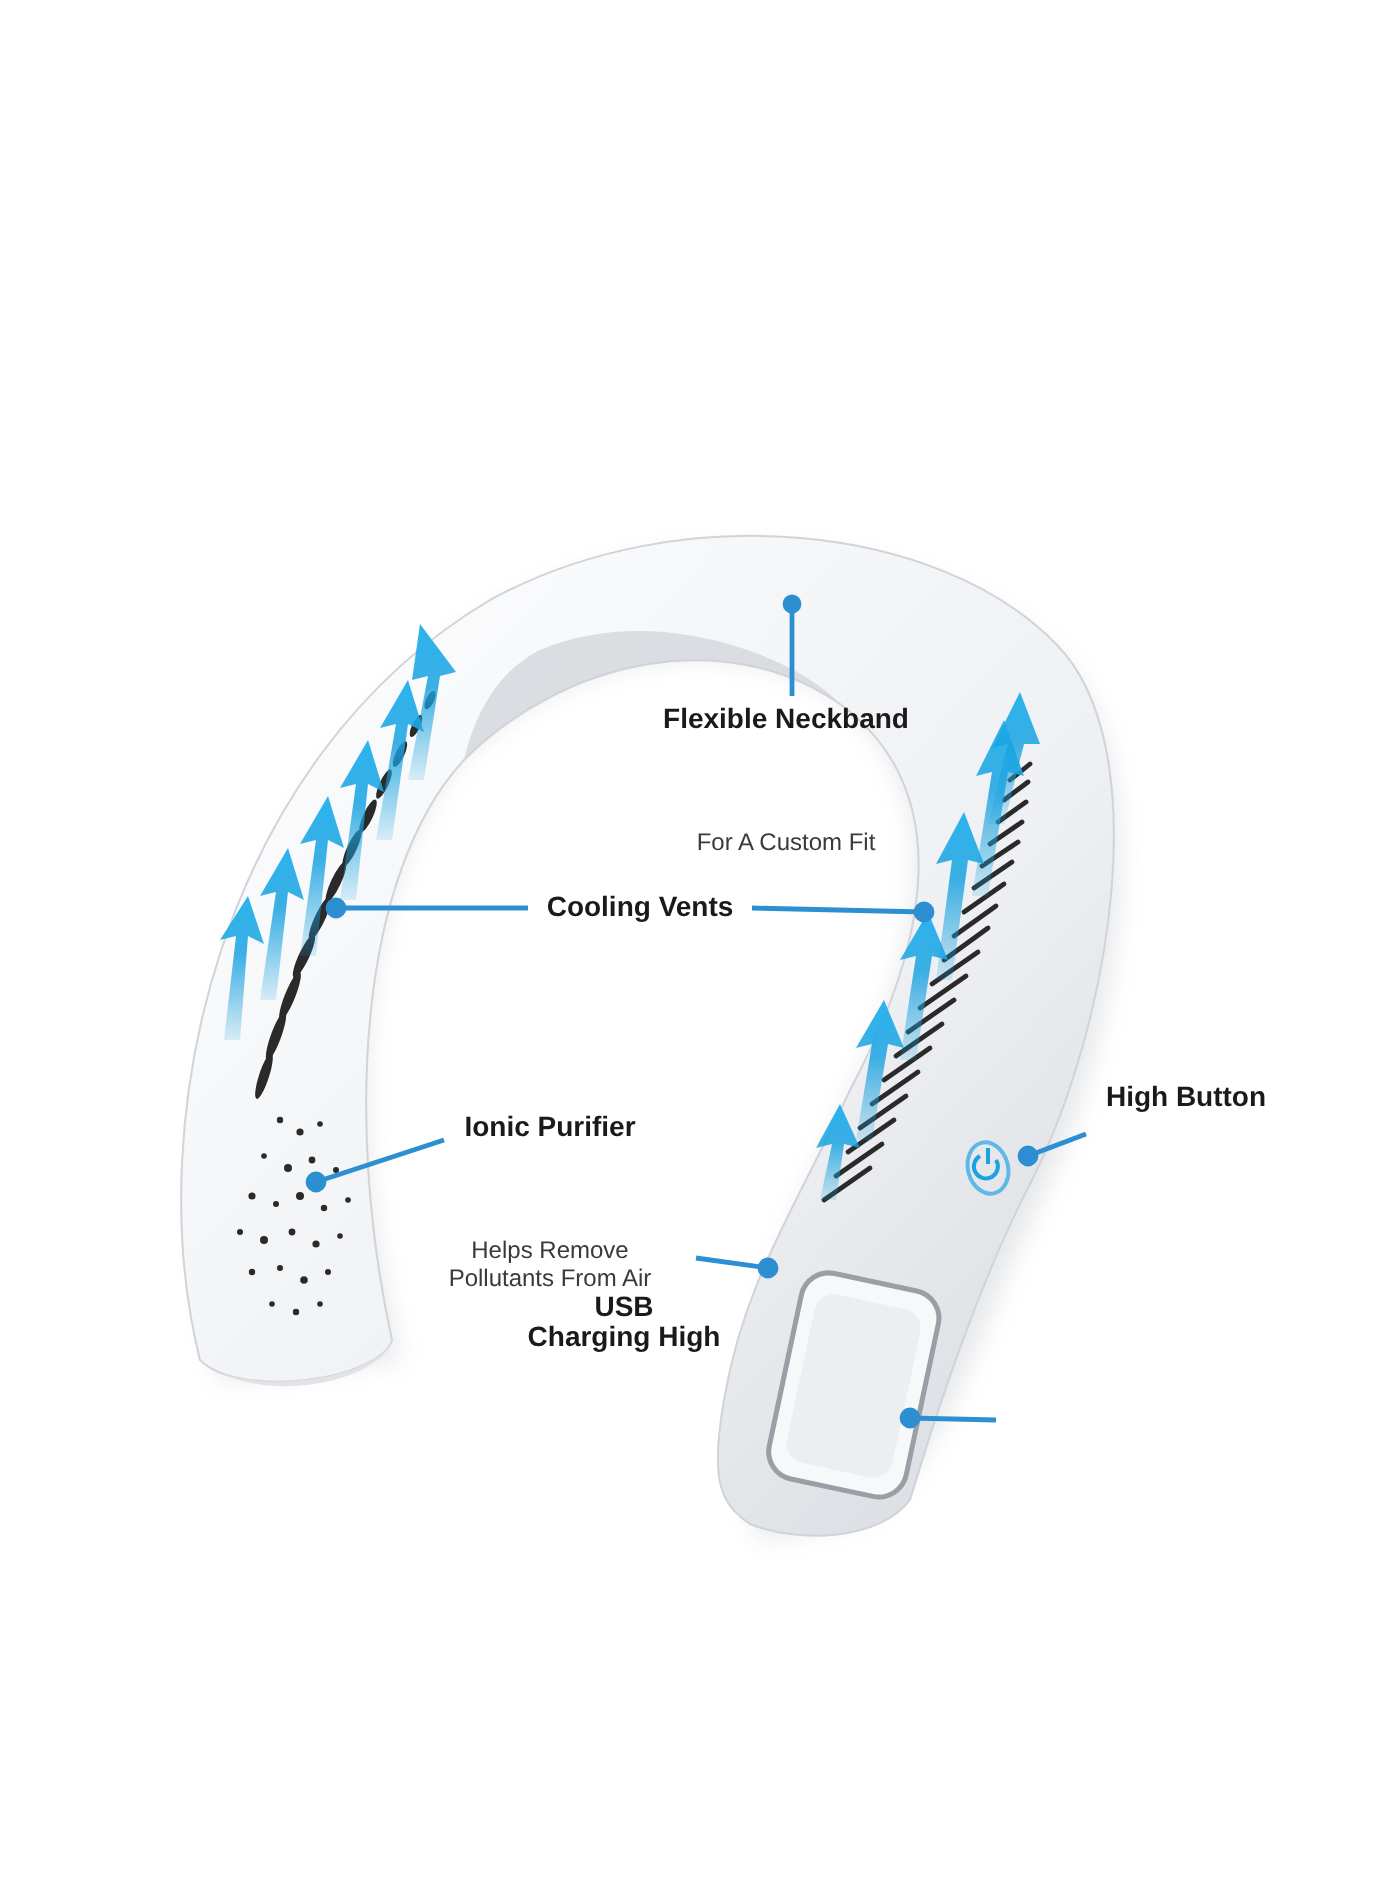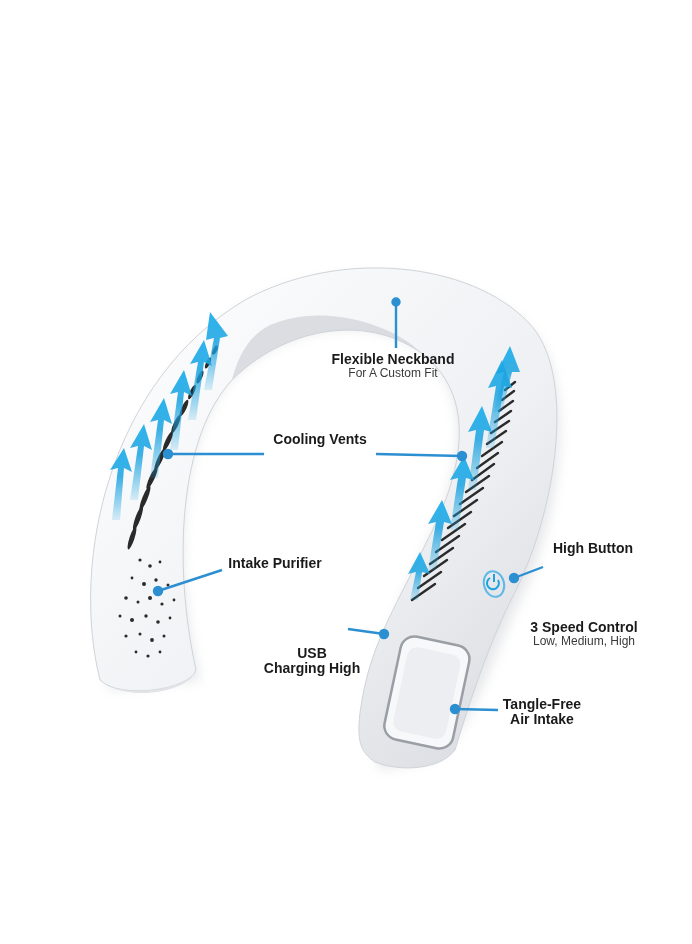--- a/index.html
+++ b/index.html
@@ -1,21 +1,21 @@
 <!DOCTYPE html>
 <html><head>
 <meta charset="utf-8">
 <style>
   html,body{margin:0;padding:0;background:#ffffff;}
   body{width:692px;height:944px;position:relative;overflow:hidden;font-family:"Liberation Sans","DejaVu Sans",sans-serif;}
   #stage{position:absolute;left:0;top:0;width:692px;height:944px;padding-left:40px;}
   svg#product{position:absolute;left:0;top:0;}
   .label{position:absolute;text-align:center;color:#1a1a1a;line-height:1.1;}
   .label .title{font-weight:bold;font-size:14px;display:block;}
-  .label .sub{font-size:12px;color:#3a3a3a;display:block;}
+  .label .sub{font-size:12px;color:#3a3a3a;display:block;margin-top:48px;}
 </style>
 </head>
 <body>
 
 <div id="stage">
   <svg id="product" width="692" height="944" viewBox="0 0 692 944">
     <defs>
       <linearGradient id="bodyGrad" x1="0" y1="0" x2="1" y2="1">
         <stop offset="0" stop-color="#ffffff"></stop>
         <stop offset="0.6" stop-color="#eef0f3"></stop>
@@ -146,39 +146,32 @@
       <line x1="455" y1="709" x2="498" y2="710"></line>
         <circle cx="455" cy="709" r="4"></circle>
     </g>
   </svg>
 
   <div class="label" style="left:318px;top:352px;width:150px;">
     <span class="title">Flexible Neckband</span>
     <span class="sub">For A Custom Fit</span>
   </div>
 
-  <div class="label" style="left:262px;top:432px;width:116px;">
+  <div class="label" style="left:262px;top:446px;width:116px;">
     <span class="title">Cooling Vents</span>
   </div>
 
   <div class="label" style="left:210px;top:556px;width:130px;">
-    <span class="title">Intake Purifier</span>
+    <span class="title">Ionic Purifier</span>
+    <span class="sub">Helps Remove Pollutants From Air</span>
   </div>
 
   <div class="label" style="left:538px;top:541px;width:110px;">
     <span class="title">High Button</span>
   </div>
 
-  <div class="label" style="left:520px;top:620px;width:128px;">
-    <span class="title">3 Speed Control</span>
-    <span class="sub">Low, Medium, High</span>
-  </div>
 
   <div class="label" style="left:252px;top:646px;width:120px;">
     <span class="title">USB</span>
     <span class="title">Charging High</span>
   </div>
 
-  <div class="label" style="left:494px;top:697px;width:96px;">
-    <span class="title">Tangle-Free</span>
-    <span class="title">Air Intake</span>
-  </div>
 </div>
 
 </body></html>

